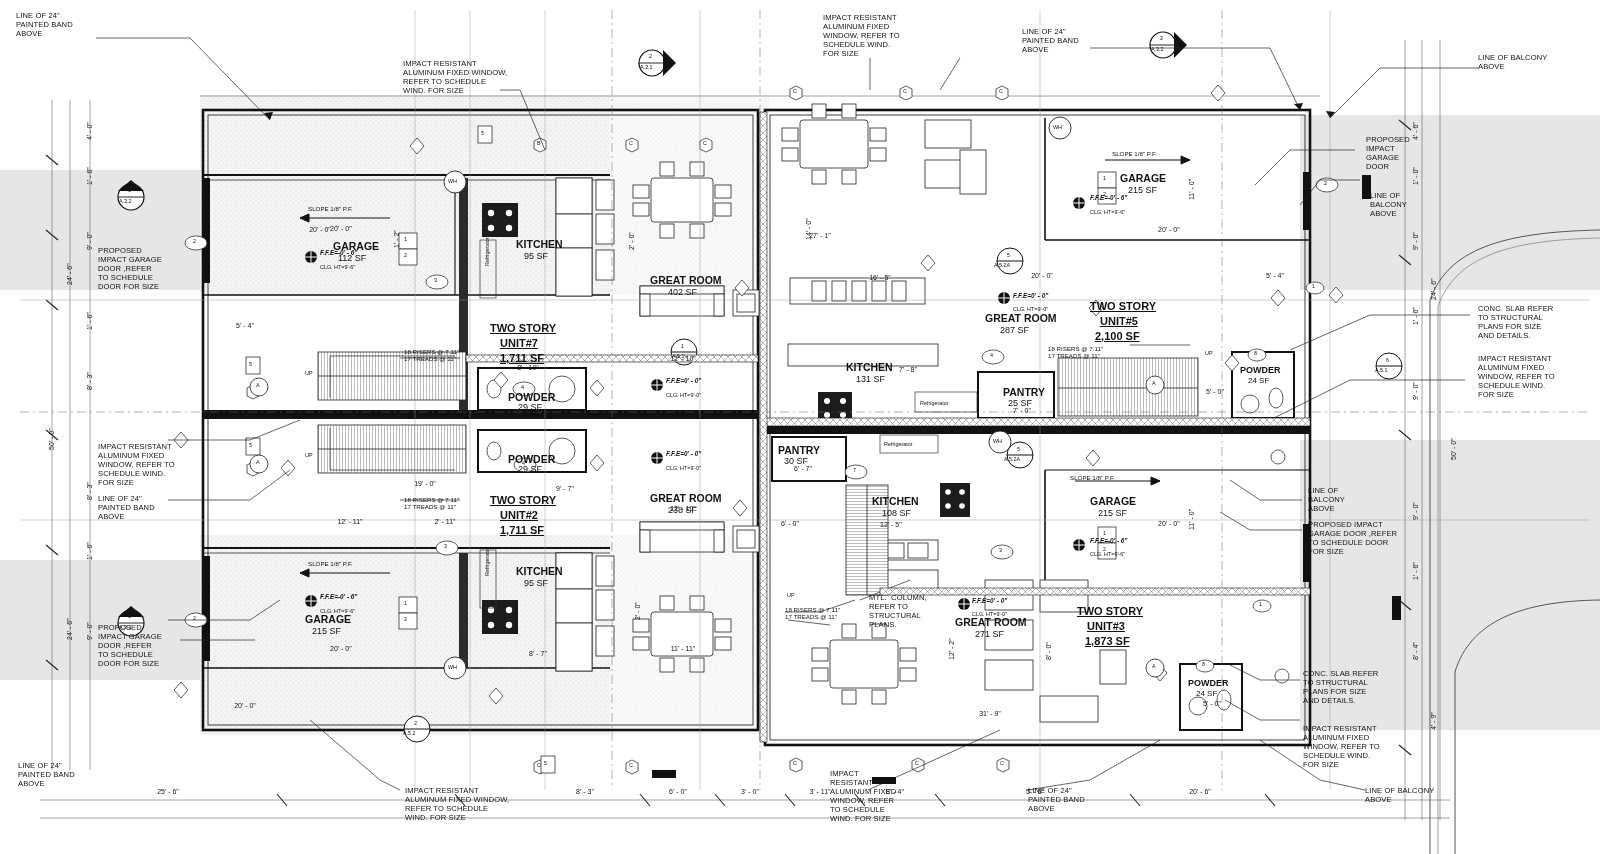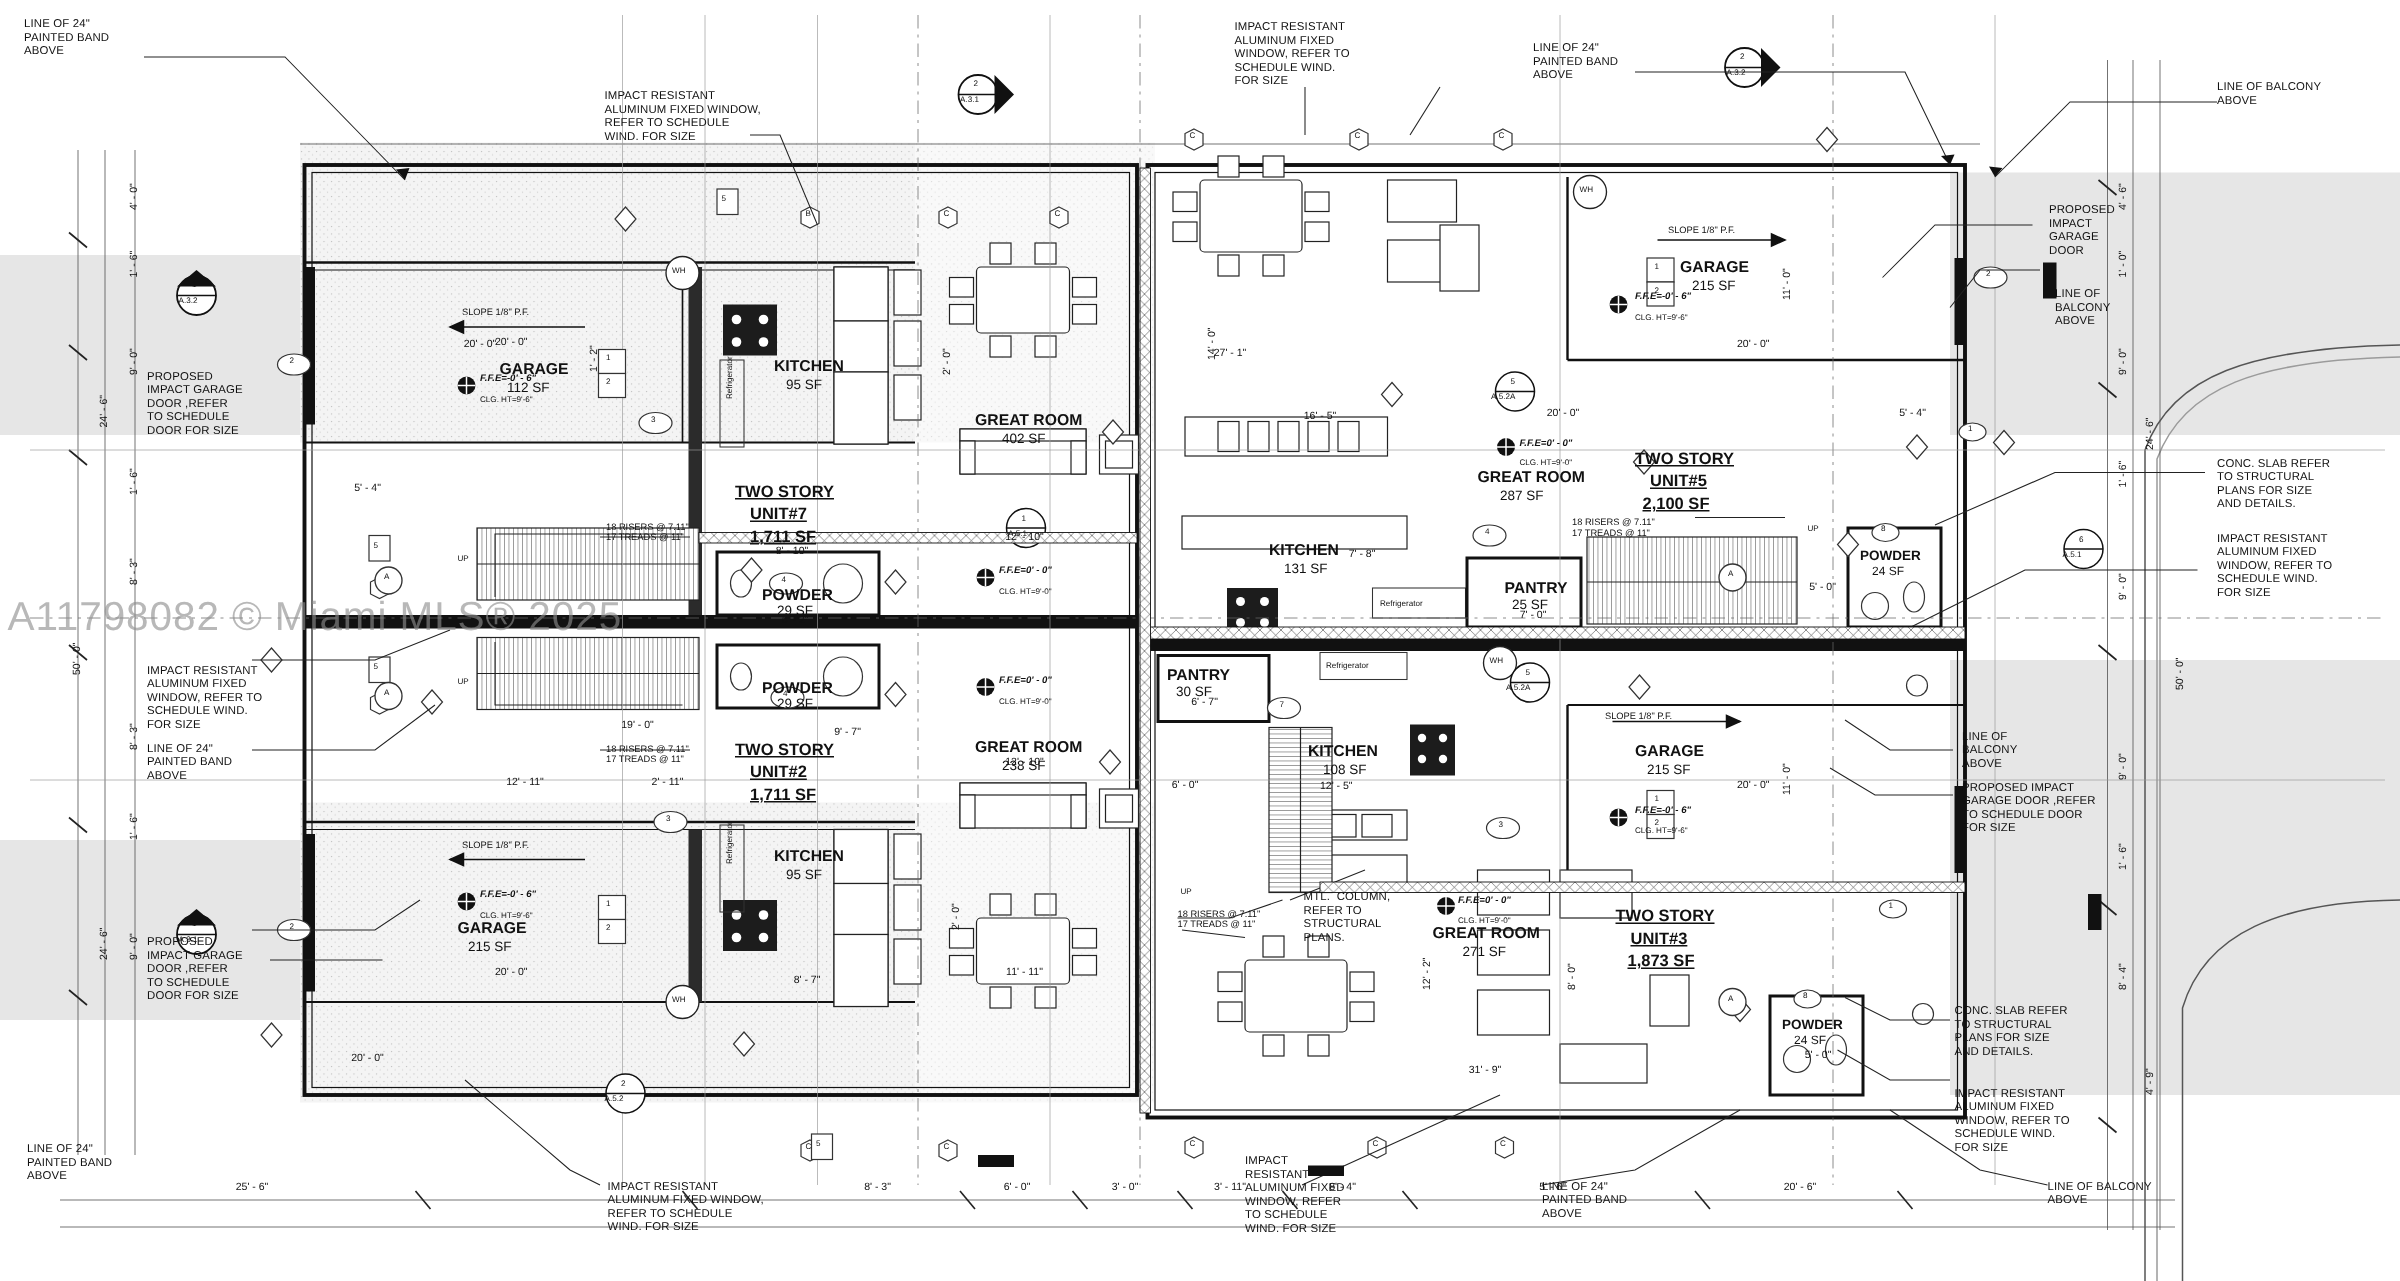--- a/index.html
+++ b/index.html
@@ -556,21 +556,20 @@
     <rect x="880" y="588" width="430" height="7" fill="url(#cmu)" stroke="#111" stroke-width="0.6"></rect>
     <rect x="760" y="112" width="7" height="630" fill="url(#cmu)" stroke="#111" stroke-width="0.6"></rect>
   </g>
 
   <rect x="1362" y="175" width="9" height="24" fill="#111"></rect>
   <rect x="1392" y="596" width="9" height="24" fill="#111"></rect>
   <rect x="652" y="770" width="24" height="8" fill="#111"></rect>
   <rect x="872" y="777" width="24" height="7" fill="#111"></rect>
 </svg>
 
-<div class="wm">A11798082 © Miami MLS® 2025</div>
 
 <div class="txt note" style="left:16px;top:12px;">LINE OF 24"
 PAINTED BAND
 ABOVE</div>
 
 <div class="txt note" style="left:403px;top:60px;">IMPACT RESISTANT
 ALUMINUM FIXED WINDOW,
 REFER TO SCHEDULE
 WIND. FOR SIZE</div>
 

